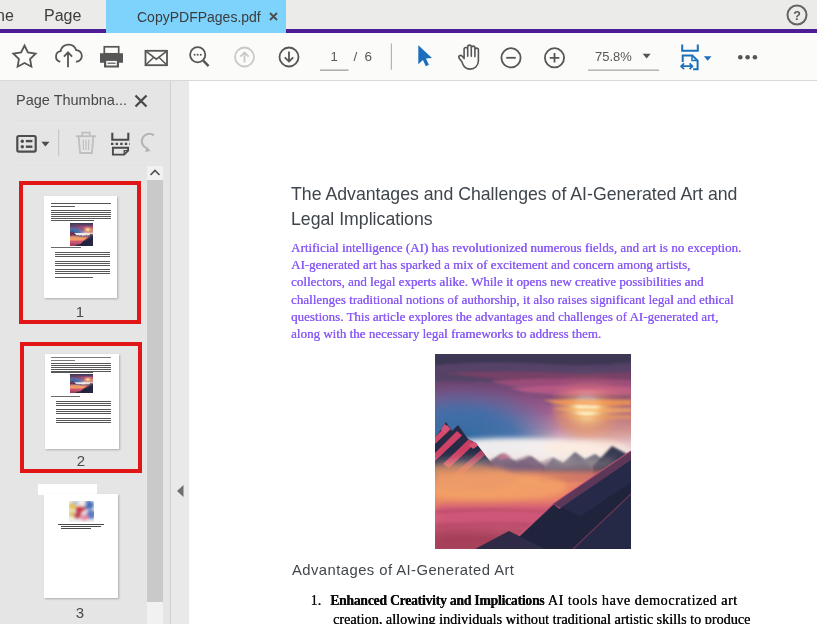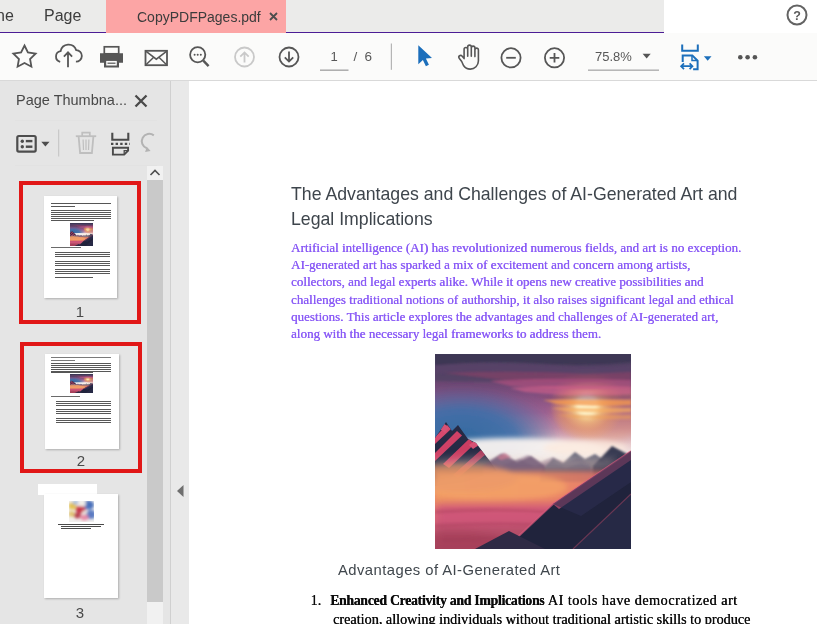--- a/index.html
+++ b/index.html
@@ -1,41 +1,41 @@
 <!DOCTYPE html>
 <html><head>
 <meta charset="utf-8">
 <style>
   html,body{margin:0;padding:0;}
   body{width:817px;height:624px;overflow:hidden;position:relative;background:#fff;
        font-family:"Liberation Sans",sans-serif;}
   .abs{position:absolute;}
   
-  #tabbar{left:0;top:0;width:664px;height:33px;background:#ebebea;border-bottom:1px solid #4c1d95;box-sizing:border-box;}
+  #tabbar{left:0;top:0;width:817px;height:33px;background:#ebebea;border-bottom:4px solid #4c1d95;box-sizing:border-box;}
   #tabbar .tabtxt{position:absolute;top:7px;font-size:16px;color:#3d3d3d;}
-  #activetab{position:absolute;left:106px;top:0;width:180px;height:33px;background:#fca5a5;}
+  #activetab{position:absolute;left:106px;top:0;width:180px;height:33px;background:#7dd3fc;}
   #activetab span{position:absolute;left:31px;top:9px;font-size:14px;color:#3c3c3c;}
   
   #toolbar{left:0;top:33px;width:817px;height:48px;background:#fbfbfa;border-bottom:1px solid #d9d9d9;box-sizing:border-box;}
   
   #panel{left:0;top:81px;width:170px;height:543px;background:#e5e5e5;border-right:1px solid #d0d0d0;box-sizing:content-box;}
   #splitter{left:171px;top:81px;width:18px;height:543px;background:#e9e9e9;}
   .hr{position:absolute;left:15px;width:142px;height:1px;background:#e2e2e2;}
   .redbox{position:absolute;border:4px solid #e11717;box-sizing:border-box;}
   .page{position:absolute;background:#fff;box-shadow:1px 1px 2px rgba(0,0,0,0.25);}
   .pnum{position:absolute;font-size:15px;color:#4a4a4a;text-align:center;}
   .mline{position:absolute;}
   .tl{position:absolute;height:1px;background:#565656;}
   
   #main{left:190px;top:81px;width:627px;height:543px;background:#ffffff;}
   #doctitle{position:absolute;left:291px;top:182px;width:480px;
       font-size:17.7px;line-height:24.5px;color:#3e454c;letter-spacing:0;}
   #docbody{position:absolute;left:291px;top:239px;width:500px;
       font-family:"Liberation Serif",serif;font-size:13px;line-height:17.2px;color:#8b5cf6;text-shadow:0.3px 0 0 currentColor;}
-  #h2adv{position:absolute;left:292px;top:562px;font-size:14.8px;color:#40474d;letter-spacing:0.45px;margin-left:46px;}
+  #h2adv{position:absolute;left:292px;top:562px;font-size:14.8px;color:#40474d;letter-spacing:0.45px;}
   #listitem{position:absolute;left:310.5px;top:591px;width:460px;
       font-family:"Liberation Serif",serif;font-size:14.2px;line-height:18px;color:#0c0c0c;text-shadow:0.3px 0 0 currentColor;}
   #listitem b{font-size:13.6px;letter-spacing:-0.2px;}
 </style>
 </head>
 <body>
 
 <div class="abs" id="tabbar">
   <span class="tabtxt" style="left:-4px;">ne</span>
   <span class="tabtxt" style="left:44px;">Page</span>

